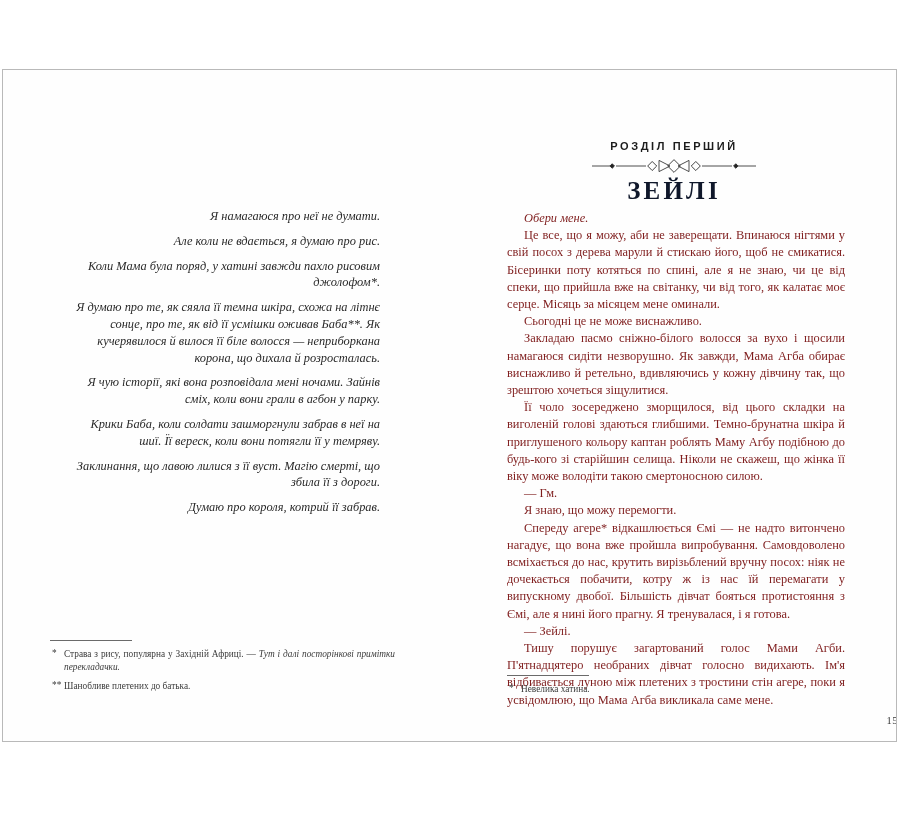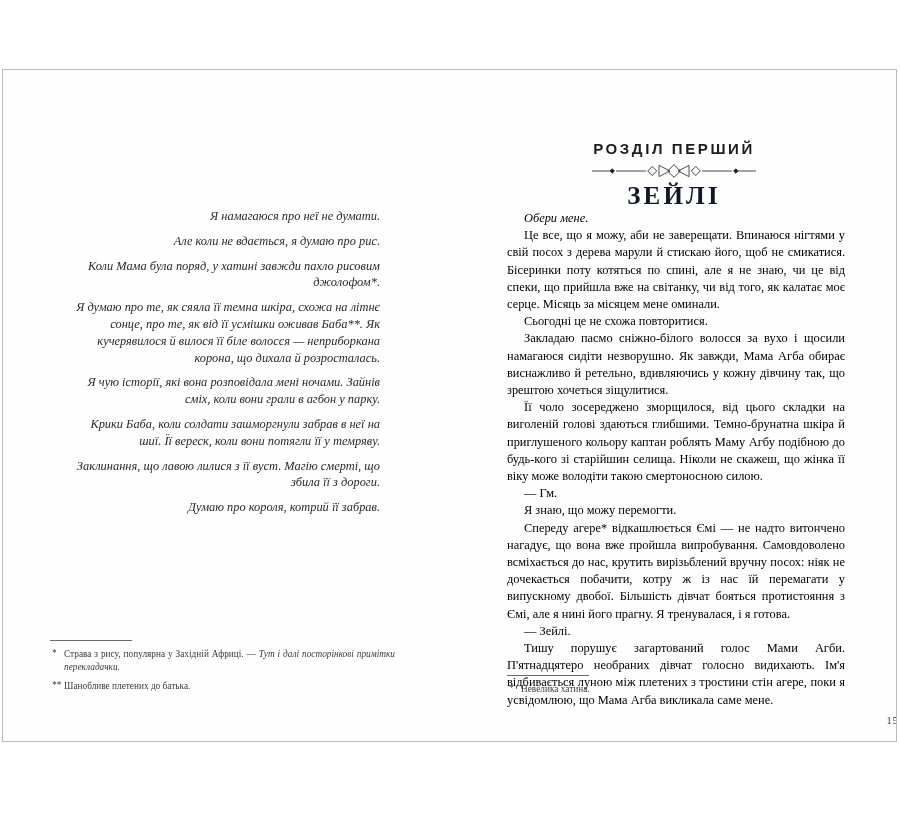--- a/index.html
+++ b/index.html
@@ -86,21 +86,21 @@
   
   .chapter-head {
     position: absolute;
     left: 0;
     top: 70px;
     width: 100%;
     text-align: center;
   }
   .chapter-kicker {
     font-family: "Liberation Sans", sans-serif;
-    font-size: 15px;
+    font-size: 11px;
     font-weight: 700;
     letter-spacing: 2.6px;
     color: #1c1c1c;
     text-transform: uppercase;
   }
   .ornament {
     margin: 6px auto 3px auto;
     width: 200px;
     height: 16px;
     display: block;
@@ -114,21 +114,21 @@
     line-height: 27px;
   }
 
   .right-body {
     position: absolute;
     left: 57px;
     top: 140px;
     width: 338px;
     font-size: 12.4px;
     line-height: 17.2px;
-    color: #000000;
+    color: #7f1d1d;
     text-align: justify;
     text-justify: inter-word;
     hyphens: manual;
   }
   .right-body p {
     margin: 0;
     text-indent: 17px;
   }
   .right-body p.italic-line { font-style: italic; }
 
@@ -209,21 +209,21 @@
           <rect x="160.2" y="6.4" width="3.2" height="3.2" transform="rotate(45 161.8 8)" fill="#222"></rect>
         </g>
       </svg>
 
       <div class="chapter-title">ЗЕЙЛІ</div>
     </div>
 
     <div class="right-body">
       <p class="italic-line">Обери мене.</p>
       <p>Це все, що я можу, аби не заверещати. Впинаюся нігтями у свій посох з дерева марули й стискаю його, щоб не смикатися. Бісеринки поту котяться по спині, але я не знаю, чи це від спеки, що прийшла вже на світанку, чи від того, як калатає моє серце. Місяць за місяцем мене оминали.</p>
-      <p>Сьогодні це не схожа повторитися.</p>
+      <p>Сьогодні це не може виснажливо.</p>
       <p>Закладаю пасмо сніжно-білого волосся за вухо і щосили намагаюся сидіти незворушно. Як завжди, Мама Агба обирає виснажливо й ретельно, вдивляючись у кожну дівчину так, що зрештою хочеться зіщулитися.</p>
       <p>Її чоло зосереджено зморщилося, від цього складки на виголеній голові здаються глибшими. Темно-брунатна шкіра й приглушеного кольору каптан роблять Маму Агбу подібною до будь-кого зі старійшин селища. Ніколи не скажеш, що жінка її віку може володіти такою смертоносною силою.</p>
       <p>— Гм.</p>
       <p>Я знаю, що можу перемогти.</p>
       <p>Спереду агере* відкашлюється Ємі — не надто витончено нагадує, що вона вже пройшла випробування. Самовдоволено всміхається до нас, крутить вирізьблений вручну посох: ніяк не дочекається побачити, котру ж із нас їй перемагати у випускному двобої. Більшість дівчат бояться протистояння з Ємі, але я нині його прагну. Я тренувалася, і я готова.</p>
       <p>— Зейлі.</p>
       <p>Тишу порушує загартований голос Мами Агби. П'ятнадцятеро необраних дівчат голосно видихають. Ім'я відбивається луною між плетених з тростини стін агере, поки я усвідомлюю, що Мама Агба викликала саме мене.</p>
     </div>
 
     <div class="footnotes-right">

